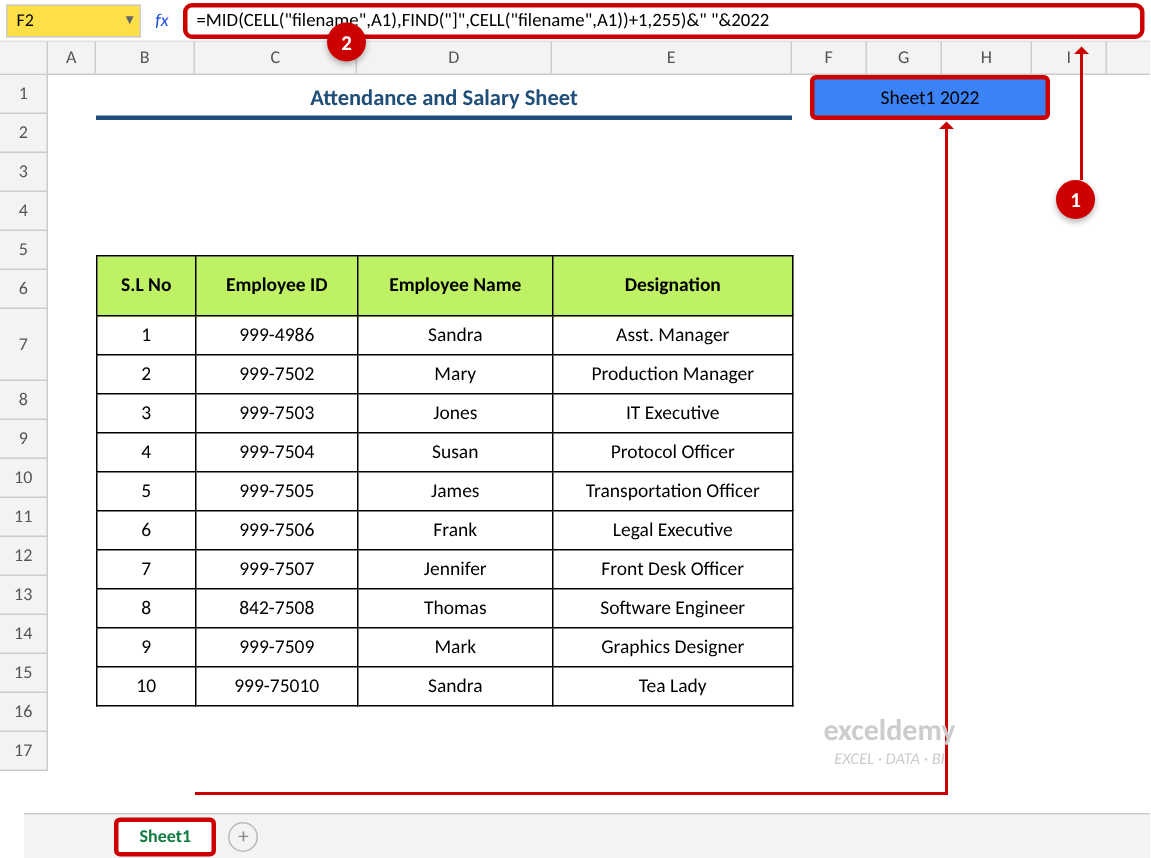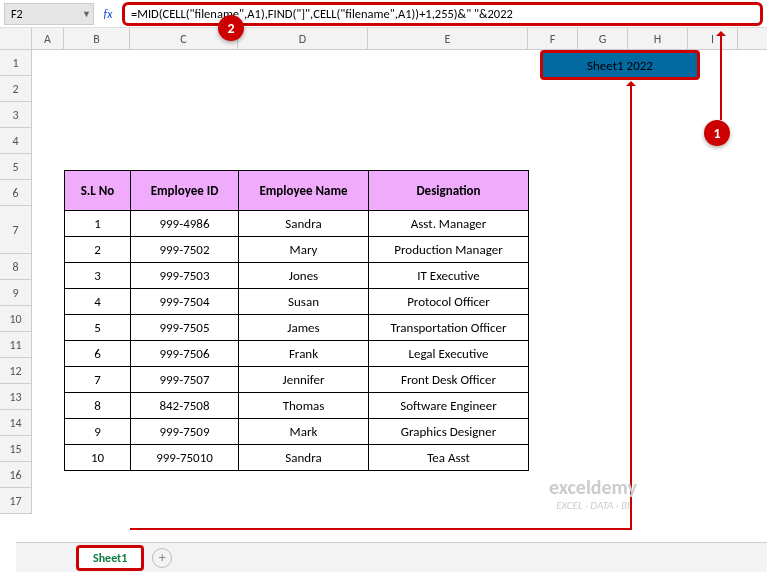--- a/index.html
+++ b/index.html
@@ -1,34 +1,34 @@
 <!DOCTYPE html>
 <html><head>
 <meta charset="utf-8">
 <style>
 *{box-sizing:border-box;margin:0;padding:0;font-family:Calibri,Arial,sans-serif}
 body{background:#fff;width:767px;height:572px;position:relative;overflow:hidden;font-size:13px}
 .namebox-row{display:flex;align-items:center;height:28px;border-bottom:1px solid #e0e0e0;padding:2px 4px;gap:4px}
-.namebox{width:90px;height:22px;border:1px solid #ccc;background:#e5e5e5;display:flex;align-items:center;padding:0 6px;font-size:12px;position:relative}
+.namebox{width:90px;height:22px;border:1px solid #ccc;background:#fde047;display:flex;align-items:center;padding:0 6px;font-size:12px;position:relative}
 .namebox .dd{position:absolute;right:2px;color:#666;font-size:9px}
 .fx-icon{width:20px;text-align:center;font-style:italic;color:#1d4ed8;font-size:12px}
 .formula-wrap{flex:1;height:24px;border:3px solid #c00;border-radius:6px;display:flex;align-items:center;padding:0 6px;font-size:12.5px;position:relative}
 .col-headers{display:flex;height:22px;background:#f3f3f3;border-bottom:1px solid #ccc}
 .row-hdr-spacer{width:32px;border-right:1px solid #ccc;background:#f3f3f3}
 .ch{border-right:1px solid #ccc;display:flex;align-items:center;justify-content:center;color:#555;font-size:12px}
 .cA{width:32px}.cB{width:66px}.cC{width:108px}.cD{width:130px}.cE{width:160px}.cF{width:50px}.cG{width:50px}.cH{width:60px}.cI{width:50px}
 .grid{display:flex}
 .row-headers{width:32px;background:#f3f3f3}
 .rh{height:26px;border-bottom:1px solid #ccc;border-right:1px solid #ccc;display:flex;align-items:center;justify-content:center;color:#555;font-size:12px}
 .rh.tall{height:48px}
 .cells{position:relative;flex:1}
 .title-cell{position:absolute;left:32px;top:4px;width:464px;height:26px;display:flex;align-items:center;justify-content:center;font-weight:bold;font-size:15px;color:#1f4e78;border-bottom:3px solid #1f4e78}
-.f2-cell{position:absolute;left:508px;top:0;width:160px;height:30px;border:3px solid #c00;border-radius:4px;display:flex;align-items:center;justify-content:center;font-size:13px;background:#0369a1}
+.f2-cell{position:absolute;left:508px;top:0;width:160px;height:30px;border:3px solid #c00;border-radius:4px;display:flex;align-items:center;justify-content:center;font-size:13px;background:#3b82f6}
 .table{position:absolute;left:32px;top:120px;border-collapse:collapse}
-.table th{background:#f0abfc;border:1px solid #000;padding:12px 6px;font-weight:bold;font-size:13px;text-align:center}
+.table th{background:#bef264;border:1px solid #000;padding:12px 6px;font-weight:bold;font-size:13px;text-align:center}
 .table td{border:1px solid #000;padding:4px 6px;text-align:center;font-size:13px;height:26px}
 .wB{width:66px}.wC{width:108px}.wD{width:130px}.wE{width:160px}
 .tabs{position:absolute;bottom:0;left:16px;right:0;height:30px;background:#f3f3f3;border-top:1px solid #ccc;display:flex;align-items:center;padding-left:60px}
 .tab{background:#fff;border:3px solid #c00;border-radius:4px;padding:3px 14px;font-size:12px;font-weight:bold;color:#107c41}
 .addtab{width:20px;height:20px;border:1px solid #bbb;border-radius:50%;display:flex;align-items:center;justify-content:center;margin-left:8px;color:#888;font-size:14px}
 .callout{position:absolute;width:26px;height:26px;border-radius:50%;background:#c00;color:#fff;display:flex;align-items:center;justify-content:center;font-weight:bold;font-size:14px;box-shadow:0 2px 4px rgba(0,0,0,.3)}
 .arrow-v{position:absolute;width:2px;background:#c00}
 .arrow-v::before{content:"";position:absolute;top:-6px;left:-4px;border:5px solid transparent;border-bottom-color:#c00}
 .arrow-h{position:absolute;height:2px;background:#c00}
 .watermark{position:absolute;right:130px;bottom:60px;color:#ccc;font-size:11px;text-align:center;font-style:italic}
@@ -75,20 +75,21 @@
     <div class="rh">10</div>
     <div class="rh">11</div>
     <div class="rh">12</div>
     <div class="rh">13</div>
     <div class="rh">14</div>
     <div class="rh">15</div>
     <div class="rh">16</div>
     <div class="rh">17</div>
   </div>
   <div class="cells">
+    <div class="title-cell">Attendance and Salary Sheet</div>
     <div class="f2-cell">
         <span>Sheet1 2022</span>
       </div>
 
     <table class="table">
       <thead>
           <tr>
         <th class="wB">S.L No</th>
         <th class="wC">Employee ID</th>
         <th class="wD">Employee Name</th>
@@ -147,21 +148,21 @@
           <tr>
             <td class="wB">9</td>
             <td class="wC">999-7509</td>
             <td class="wD">Mark</td>
             <td class="wE">Graphics Designer</td>
           </tr>
           <tr>
             <td class="wB">10</td>
             <td class="wC">999-75010</td>
             <td class="wD">Sandra</td>
-            <td class="wE">Tea Asst</td>
+            <td class="wE">Tea Lady</td>
           </tr>
         </tbody>
     </table>
   </div>
 </div>
 
 <div class="callout" style="left:218px;top:15px">2</div>
 <div class="callout" style="left:704px;top:120px">1</div>
 <div class="arrow-v" style="left:630px;top:82px;height:448px"></div>
 <div class="arrow-h" style="left:130px;top:528px;width:500px"></div>

